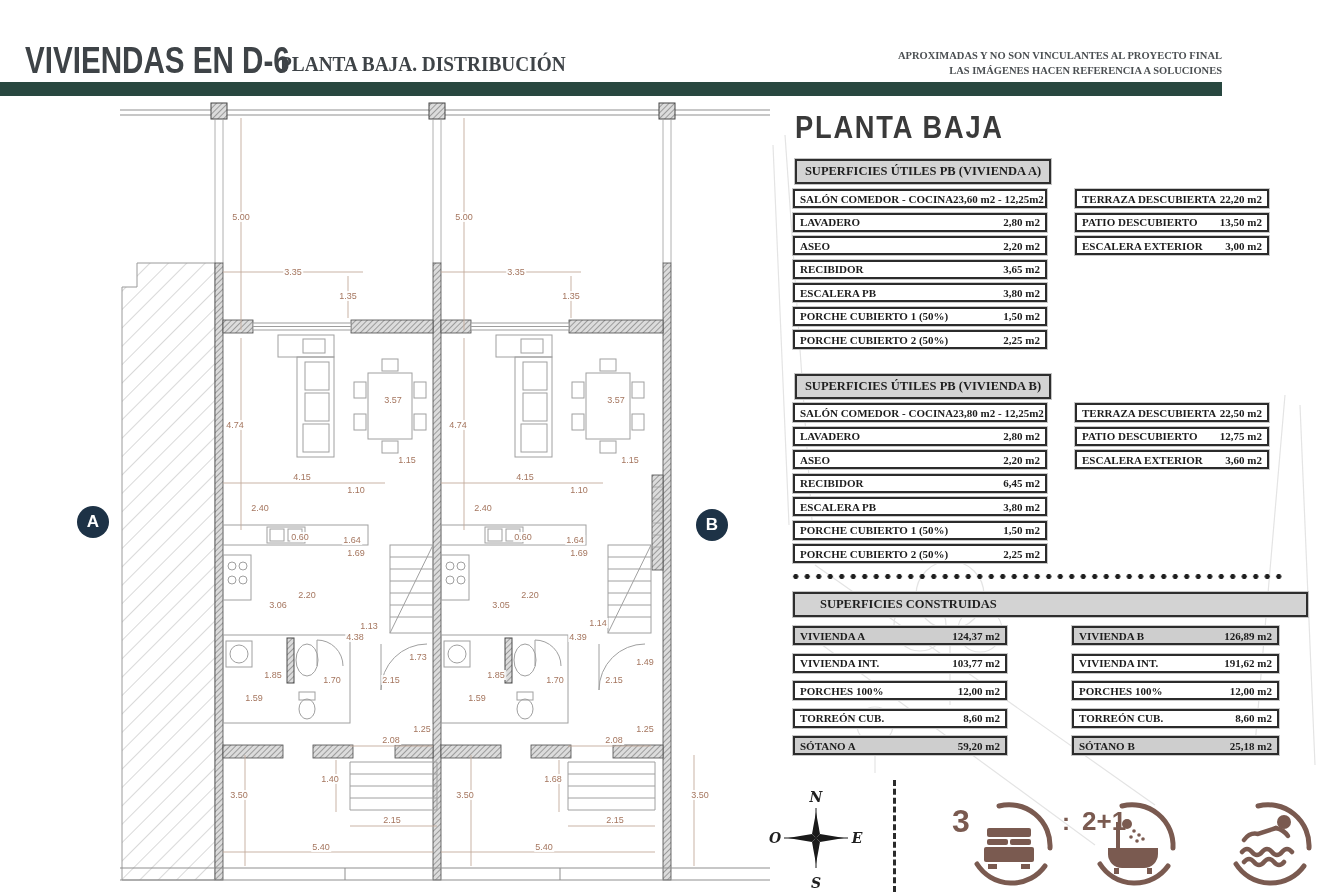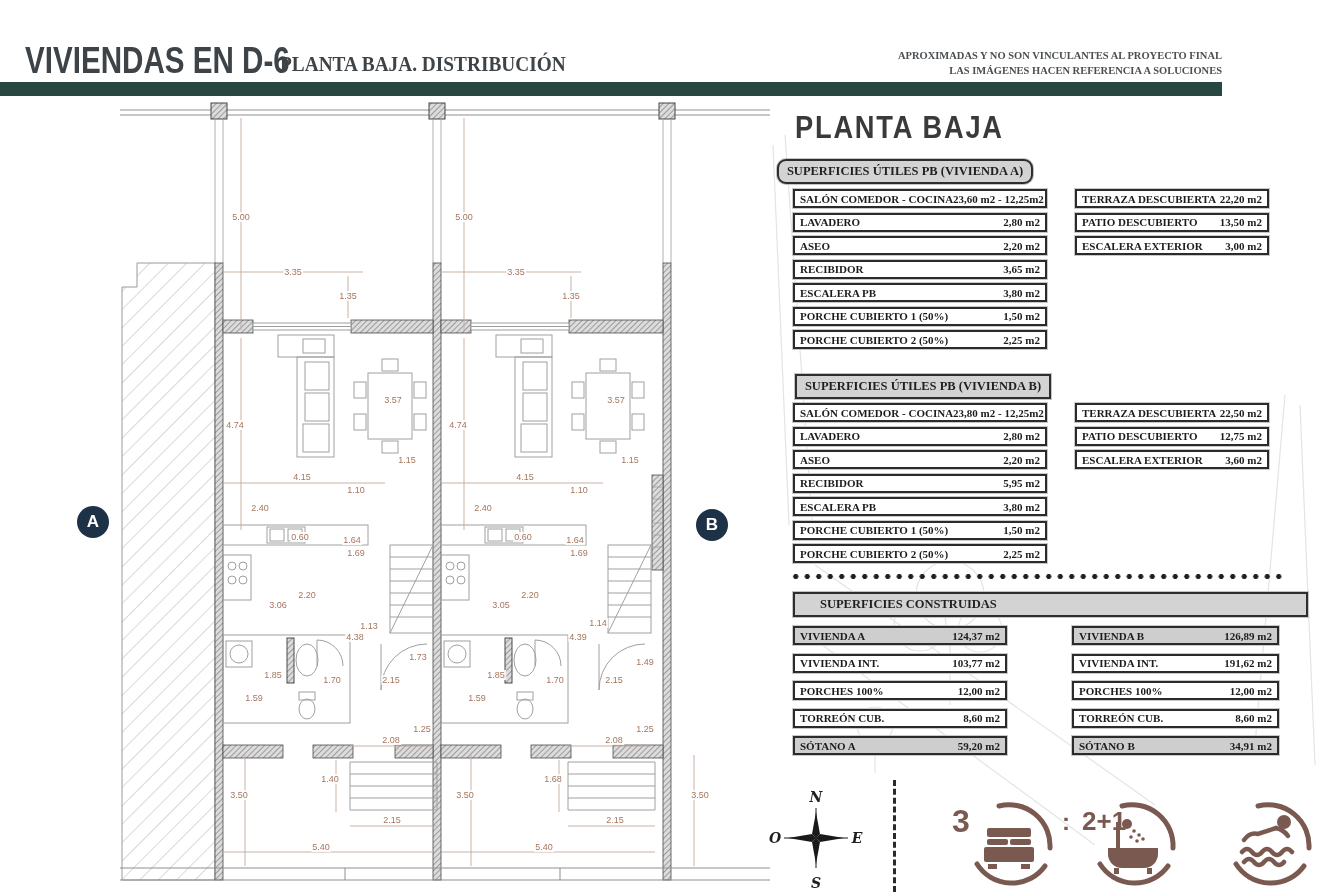--- a/index.html
+++ b/index.html
@@ -342,21 +342,21 @@
         <span class="dim" style="left: 266px; top: 747px;">5.40</span>
         <span class="dim" style="left: 489px; top: 747px;">5.40</span>
       </div>
 
     <div class="marker" style="left:22px;top:406px;">A</div>
     <div class="marker" style="left:641px;top:409px;">B</div>
   </div>
 
   <div class="panel-heading">PLANTA BAJA</div>
 
-  <div class="tbl-header" style="left:777px;top:159px;width:252px;border-radius:9px;">SUPERFICIES ÚTILES PB (VIVIENDA A)</div>
+  <div class="tbl-header" style="left:795px;top:159px;width:252px;">SUPERFICIES ÚTILES PB (VIVIENDA A)</div>
   <div class="tbl" style="left:793px;top:189px;width:254px;">
 
   <div class="row">
       <span>SALÓN COMEDOR - COCINA</span>
       <span>23,60 m2 - 12,25m2</span>
     </div>
       <div class="row">
       <span>LAVADERO</span>
       <span>2,80 m2</span>
     </div>
@@ -408,21 +408,21 @@
       <div class="row">
       <span>LAVADERO</span>
       <span>2,80 m2</span>
     </div>
       <div class="row">
       <span>ASEO</span>
       <span>2,20 m2</span>
     </div>
       <div class="row">
       <span>RECIBIDOR</span>
-      <span>5,95 m2</span>
+      <span>6,45 m2</span>
     </div>
       <div class="row">
       <span>ESCALERA PB</span>
       <span>3,80 m2</span>
     </div>
       <div class="row">
       <span>PORCHE CUBIERTO 1 (50%)</span>
       <span>1,50 m2</span>
     </div>
       <div class="row">
@@ -486,21 +486,21 @@
       <div class="row">
       <span>PORCHES 100%</span>
       <span>12,00 m2</span>
     </div>
       <div class="row">
       <span>TORREÓN CUB.</span>
       <span>8,60 m2</span>
     </div>
       <div class="row shaded">
       <span>SÓTANO B</span>
-      <span>34,91 m2</span>
+      <span>25,18 m2</span>
     </div>
     </div>
 
   <div class="compass-wrap">
     <svg width="96" height="108" viewBox="0 0 96 108">
       <g>
         <polygon points="48,26 52,48 48,52 44,48" fill="#1a1a1a"></polygon>
         <polygon points="48,78 44,56 48,52 52,56" fill="#1a1a1a"></polygon>
         <polygon points="20,52 44,48 48,52 44,56" fill="#1a1a1a"></polygon>
         <polygon points="76,52 52,56 48,52 52,48" fill="#1a1a1a"></polygon>

